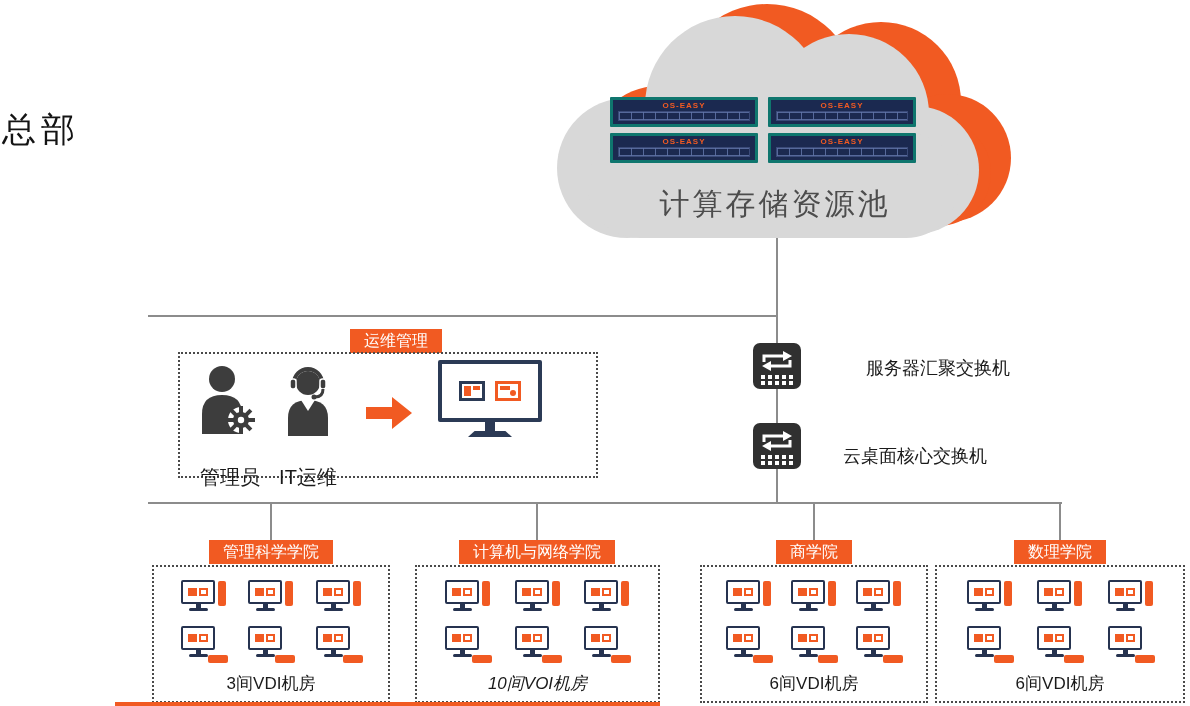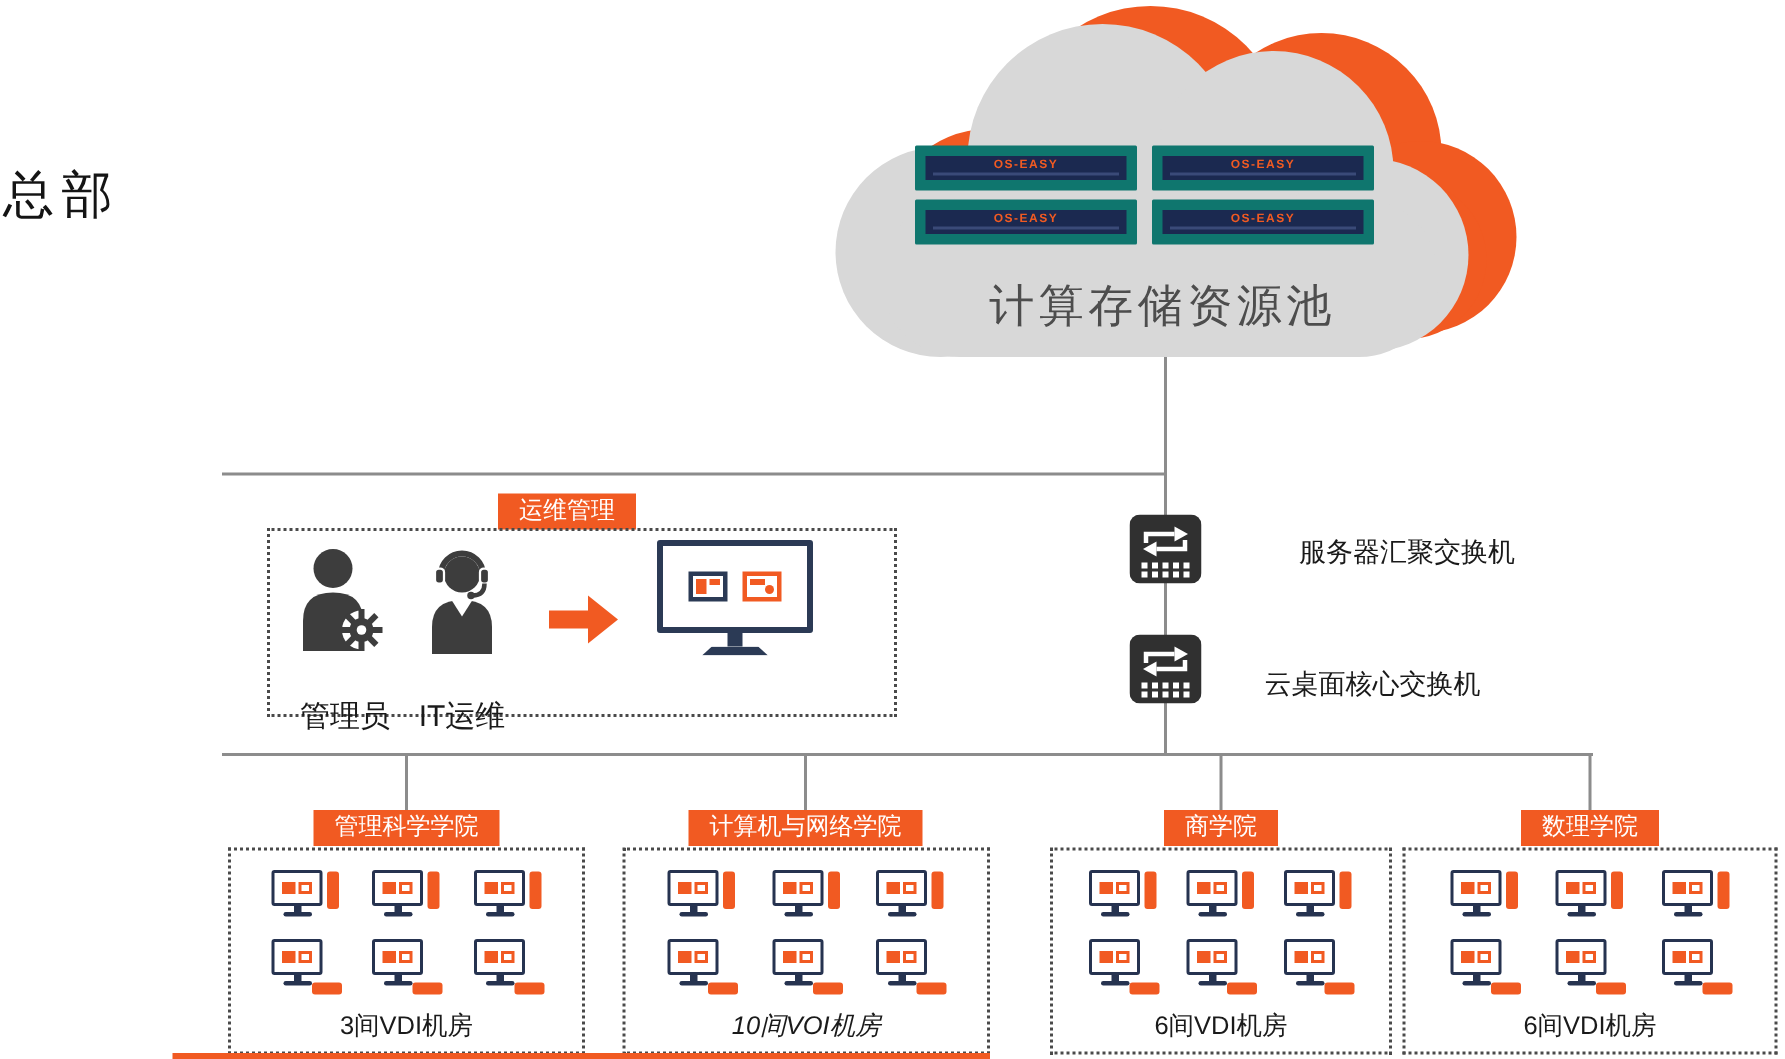--- a/index.html
+++ b/index.html
@@ -16,21 +16,21 @@
     font-family:"Liberation Sans","DejaVu Sans",sans-serif;color:var(--ink);
   }
   
   .hq{position:absolute;left:2px;top:70px;font-size:34px;letter-spacing:5px;color:#141414;margin-top:37px;}
   
   .cloud-wrap{position:absolute;left:535px;top:0;width:480px;height:252px;}
   .cloud-label{position:absolute;left:585px;top:184px;width:380px;text-align:center;
     font-size:30px;letter-spacing:3px;color:#4D4D4D;}
   .servers{position:absolute;left:610px;top:97px;display:grid;
     grid-template-columns:148px 148px;grid-gap:6px 10px;}
-  .server{width:148px;height:30px;background:var(--navy);border:7px solid #0f766e;
+  .server{width:148px;height:30px;background:var(--navy);border:3px solid #0f766e;
     display:flex;flex-direction:column;box-sizing:border-box;border-radius:1px;}
   .server-brand{height:11px;line-height:11px;text-align:center;color:var(--orange);
     font-size:8px;font-weight:bold;letter-spacing:1px;}
   .server-bays{flex:1;margin:0 5px 3px;border:1px solid #3A4A78;
     background:
       repeating-linear-gradient(90deg, rgba(96,116,168,.85) 0 1px, transparent 1px 12px),
       repeating-linear-gradient(0deg, rgba(96,116,168,.85) 0 1px, transparent 1px 7px);}
   
   .hline,.vline{position:absolute;background:var(--line);}
   .hline{height:2px;}
@@ -179,21 +179,21 @@
       <rect x="36" y="32" width="4" height="4"></rect>
       <rect x="8" y="38" width="4" height="4"></rect>
         <rect x="15" y="38" width="4" height="4"></rect>
       <rect x="22" y="38" width="4" height="4"></rect>
         <rect x="29" y="38" width="4" height="4"></rect>
       <rect x="36" y="38" width="4" height="4"></rect>
     </g>
   </svg>
   <div class="switch-label" style="left:843px;top:444px;">云桌面核心交换机</div>
 
-  <div class="tag" style="left:332px;top:329px;">运维管理</div>
+  <div class="tag" style="left:350px;top:329px;">运维管理</div>
   <div class="ops-box"></div>
 
   <svg class="person" style="left:198px;top:364px;" width="58" height="74" viewBox="0 0 58 74">
     <circle cx="24" cy="15" r="13" fill="#3D3D3D"></circle>
     <path d="M4,70 L4,50 Q4,31 24,31 Q44,31 44,50 L44,70 Z" fill="#3D3D3D"></path>
     <circle cx="43" cy="56" r="13" fill="#fff"></circle>
     <g fill="#3D3D3D">
       <rect x="41" y="42" width="4" height="7" transform="rotate(0 43 56)"></rect>
       <rect x="41" y="42" width="4" height="7" transform="rotate(45 43 56)"></rect>
       <rect x="41" y="42" width="4" height="7" transform="rotate(90 43 56)"></rect>

